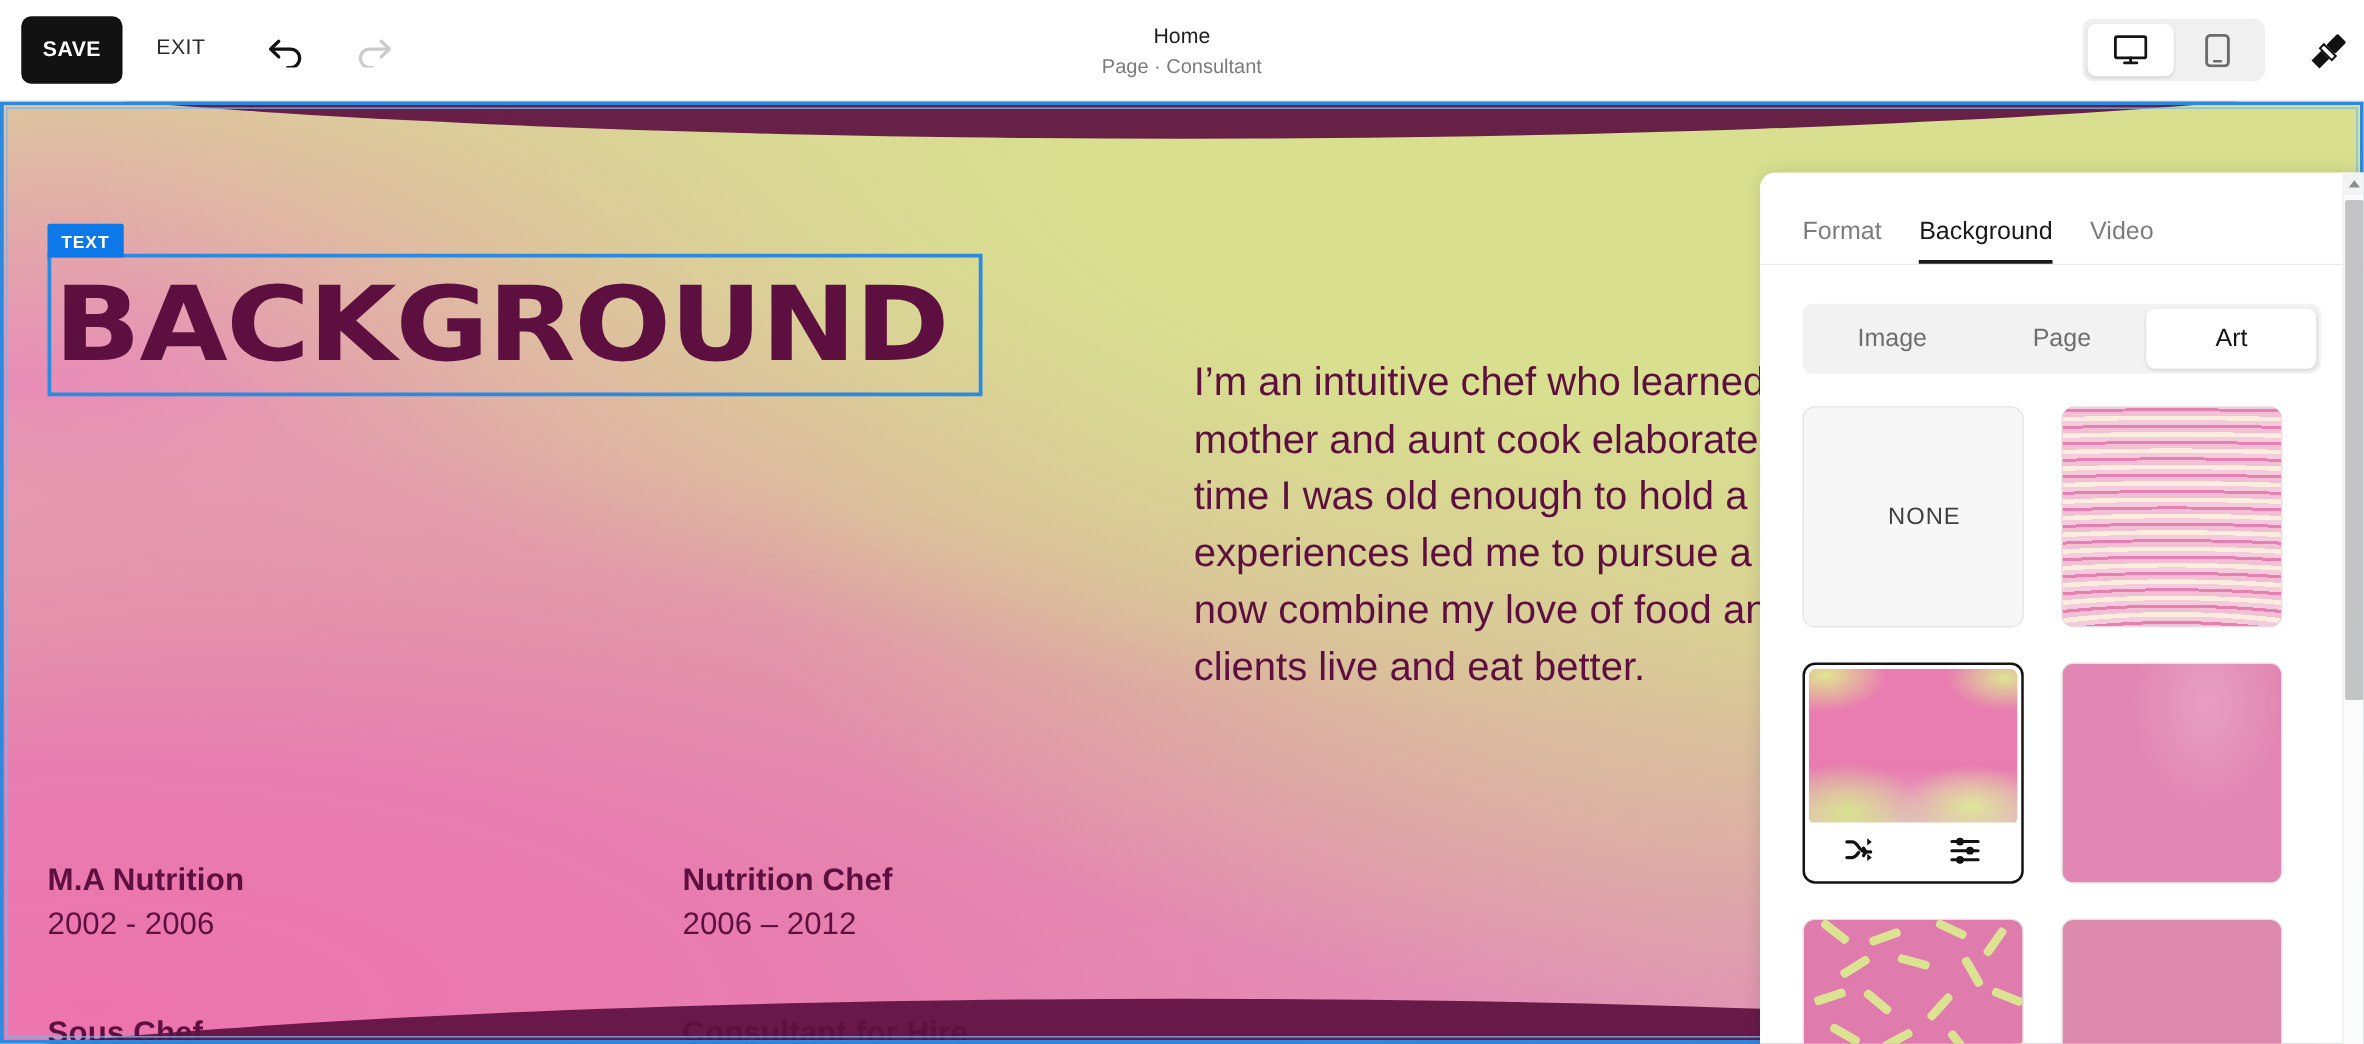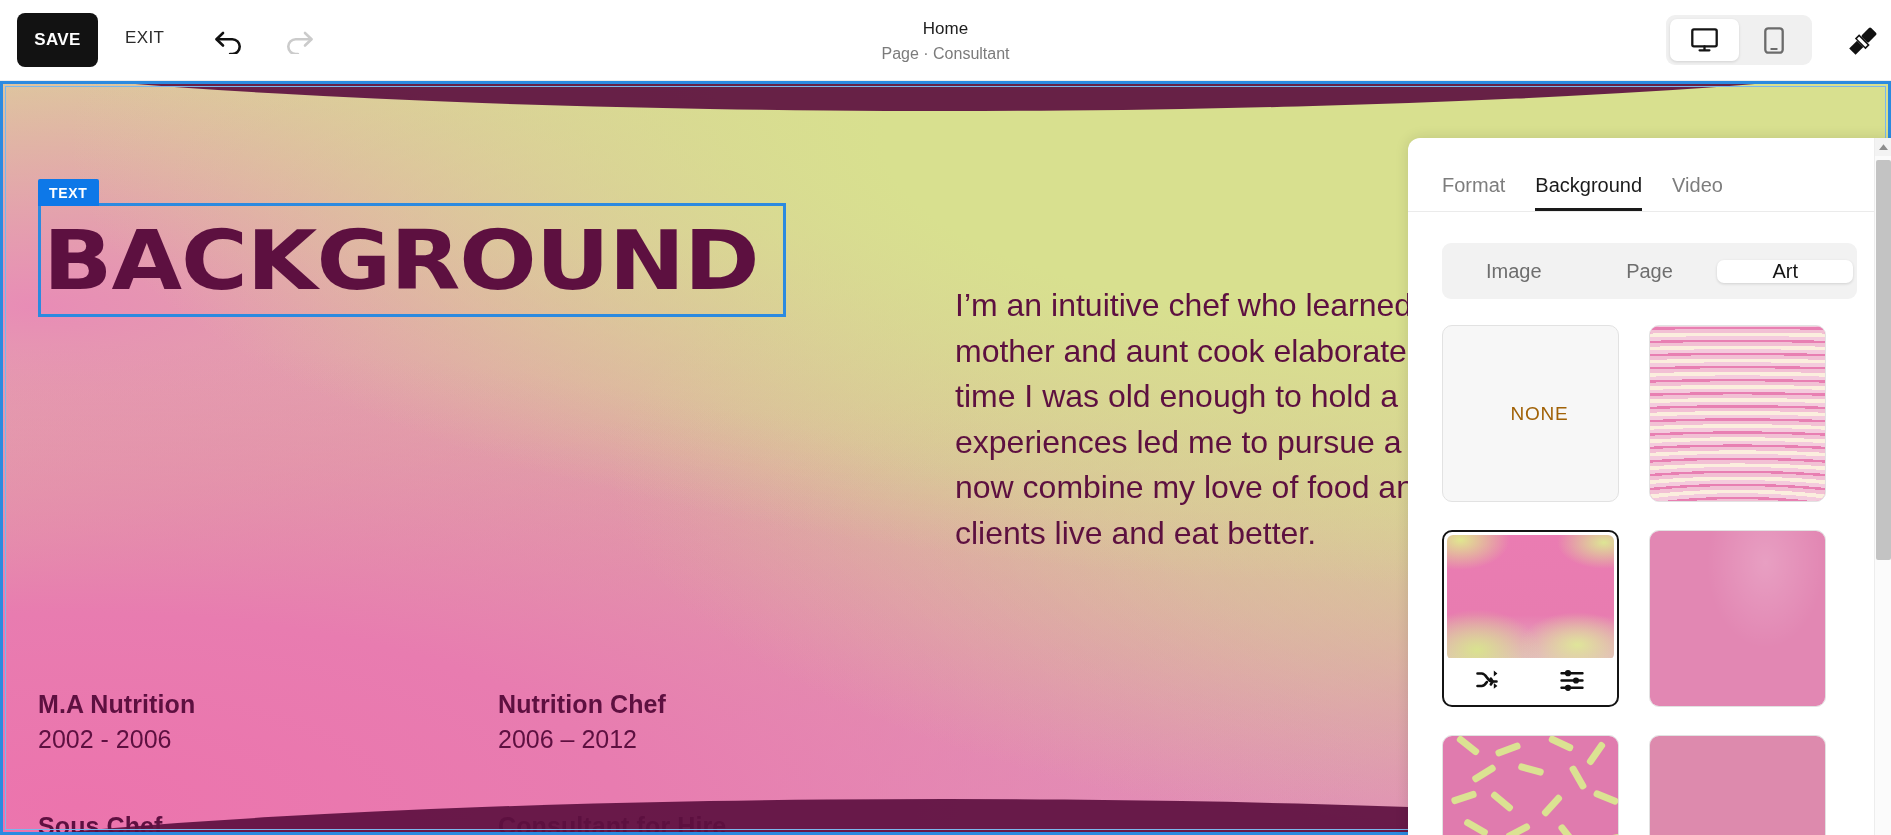--- a/index.html
+++ b/index.html
@@ -137,21 +137,21 @@
   .bio-para {
     position: absolute; left: 955px; top: 202px;
     width: 790px;
     color: #5d1040;
     font-size: 32px; line-height: 45.6px;
     font-family: "Liberation Sans", sans-serif;
   }
 
   
   .resume { position: absolute; left: 38px; top: 608px; width: 1080px; }
-  .resume-row { display: flex; }
+  .resume-row { display: flex; gap: 48px; }
   .resume-row + .resume-row { margin-top: 56px; }
   .resume-cell { width: 460px; }
   .resume-title {
     color: #5d1040; font-size: 25px; font-weight: bold;
     line-height: 30px; letter-spacing: .1px;
   }
   .resume-dates {
     color: #5d1040; font-size: 25px; line-height: 32px; margin-top: 4px;
   }
 
@@ -192,42 +192,42 @@
   .panel-tab.active::after {
     content: ""; position: absolute; left: 0; right: 0; bottom: 0;
     height: 3px; background: #1a1a1a;
   }
 
   .panel-body { position: absolute; left: 0; top: 74px; right: 0; bottom: 0; overflow: hidden; }
 
   .seg-control {
     margin: 31px 34px 0 34px;
     height: 56px; background: #f2f2f2; border-radius: 9px;
-    display: flex; padding: 4px; align-items: center;
+    display: flex; padding: 4px;
   }
   .seg-item {
     flex: 1; display: flex; align-items: center; justify-content: center;
     font-size: 20px; color: #6e6e6e; border-radius: 7px; cursor: pointer;
     background: none; border: none;
     font-family: "Liberation Sans", sans-serif;
   }
   .seg-item.active { background: #ffffff; color: #141414; box-shadow: 0 1px 3px rgba(0,0,0,.14); }
 
   .tile-grid {
     margin: 26px 34px 0 34px;
     display: grid; grid-template-columns: 177px 177px; gap: 28px 30px;
   }
   .tile {
     position: relative; width: 177px; height: 177px;
     border-radius: 10px; cursor: pointer; overflow: hidden;
     border: 1px solid #e2e2e2; background: #f7f7f7;
   }
   .tile-none {
     display: flex; align-items: center; justify-content: center;
-    font-size: 19px; color: #a16207; letter-spacing: .8px; font-weight: 500; padding-left: 18px;
+    font-size: 19px; color: #404040; letter-spacing: .8px; font-weight: 500; padding-left: 18px;
   }
   .tile.selected {
     border: 2px solid #141414;
     background: #fff;
     padding: 2px;
   }
   .tile .art { position: absolute; left: 0; top: 0; width: 100%; height: 100%; }
   .tile.selected .art { left: 3px; top: 3px; width: calc(100% - 6px); height: 125px; border-radius: 6px; }
   .tile-actions {
     position: absolute; left: 3px; right: 3px; bottom: 3px; height: 44px;

